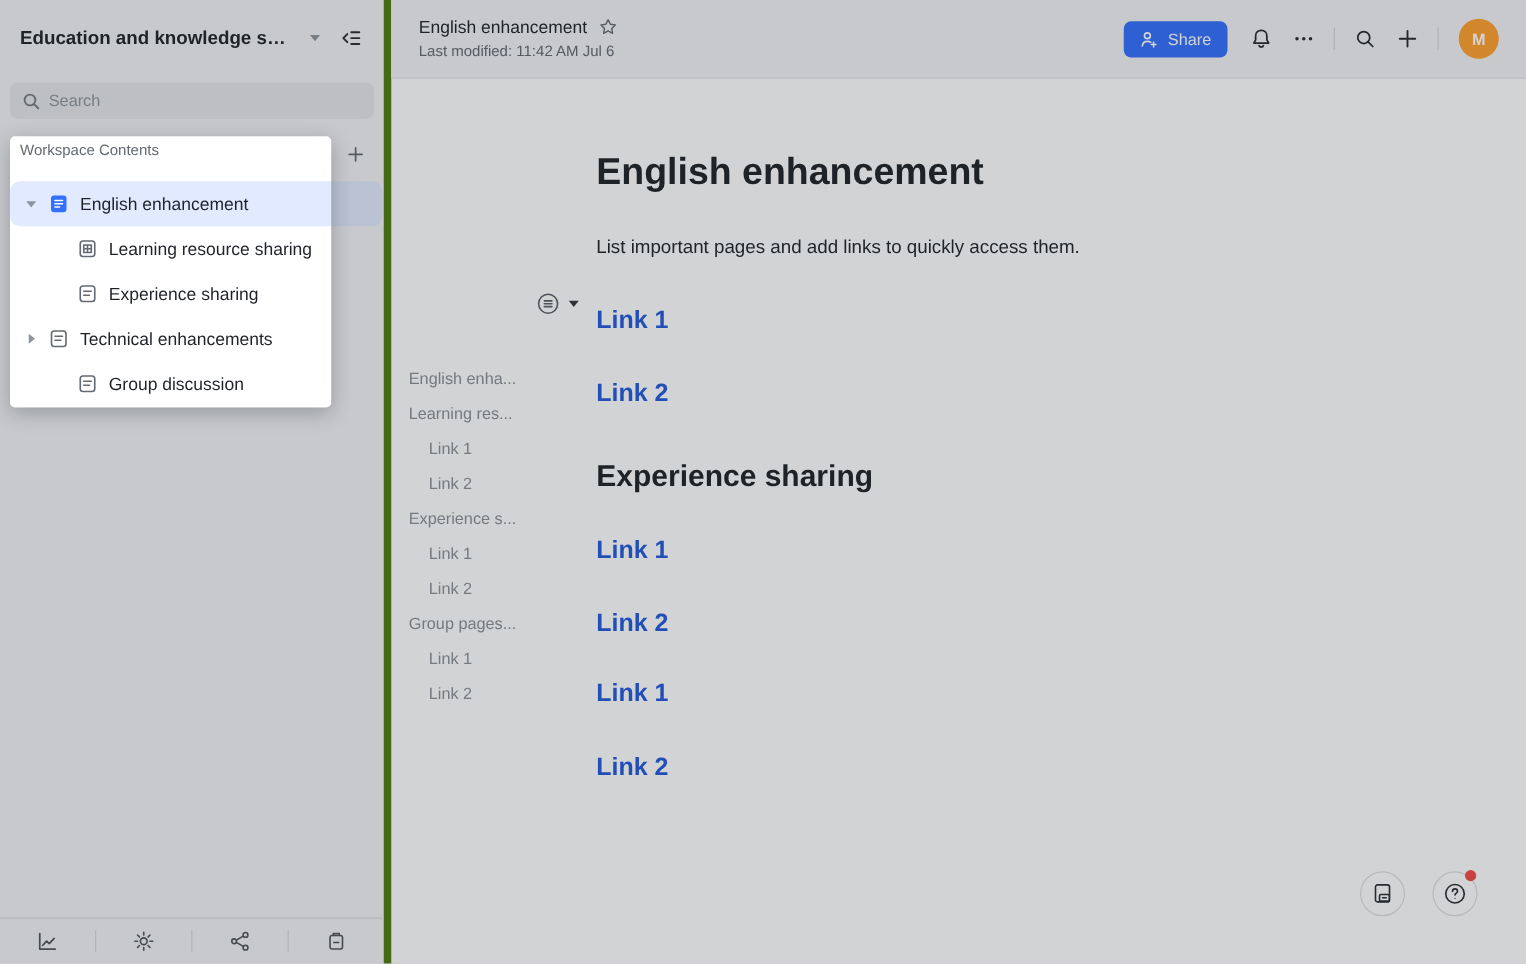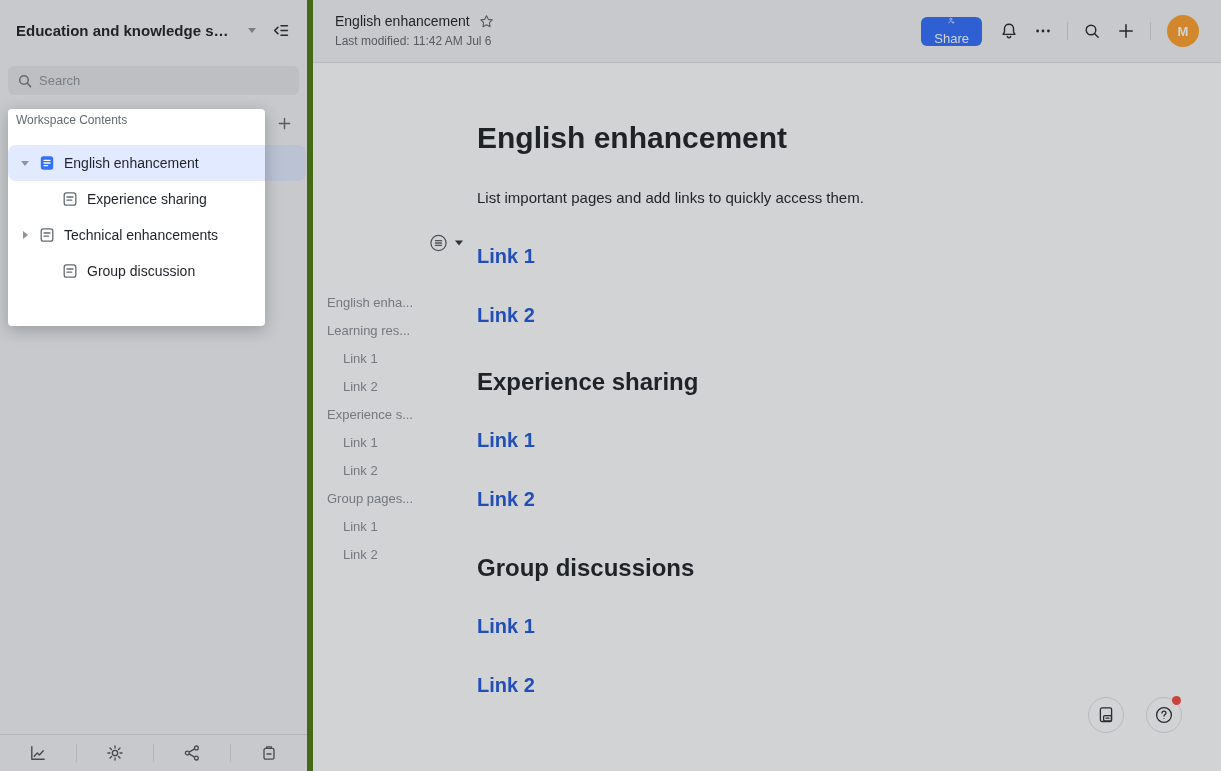--- a/index.html
+++ b/index.html
@@ -76,21 +76,21 @@
   }
   .doc-meta { position: absolute; left: 22px; top: 13px; }
   .doc-title-row { display: flex; align-items: center; gap: 9px; font-size: 14px; }
   .star { color: #646a73; display: flex; cursor: pointer; }
   .modified { margin-top: 5px; font-size: 12px; color: #646a73; }
 
   .topbar-right { position: absolute; right: 0; top: 0; height: 100%; display: flex; align-items: center; padding-right: 22px; }
   .share-btn {
     height: 29px; padding: 0 13px; background: #3370ff; border: none; border-radius: 6px;
     color: #fff; font-size: 13px; display: flex; align-items: center; gap: 7px;
-    cursor: pointer; font-family: "Liberation Sans", sans-serif; margin-right: 10px; flex-direction: column;
+    cursor: pointer; font-family: "Liberation Sans", sans-serif; margin-right: 10px;
   }
   .icon-btn { width: 34px; height: 34px; display: flex; align-items: center; justify-content: center; color: #262a30; cursor: pointer; }
   .vsep { width: 1px; height: 18px; background: #d5d7da; margin: 0 7px; }
   .avatar {
     width: 32px; height: 32px; border-radius: 50%; background: #ffa02e; color: #fff;
     font-size: 13px; font-weight: bold; display: flex; align-items: center; justify-content: center;
     margin-left: 9px; cursor: pointer;
   }
 
   
@@ -174,20 +174,30 @@
           </span>
         <span class="tree-icon">
           <svg width="16" height="16" viewBox="0 0 16 16">
               <rect x="1.8" y="1.3" width="12.4" height="13.4" rx="2.6" fill="#3370ff"></rect>
               <path d="M5 5.4h6M5 8h6M5 10.6h3.6" stroke="#fff" stroke-width="1.3" stroke-linecap="round" fill="none"></path>
             </svg>
         </span>
         <span class="tree-label">English enhancement</span>
       </div>
 
+      <div class="tree-row level1">
+        <span class="tree-icon">
+          <svg width="16" height="16" viewBox="0 0 16 16" fill="none" stroke="#646a73" stroke-width="1.3" stroke-linejoin="round">
+              <rect x="2.2" y="1.8" width="11.6" height="12.4" rx="2.2"></rect>
+              <rect x="5" y="5" width="6" height="6"></rect>
+              <path d="M8 5v6M5 8h6"></path>
+            </svg>
+        </span>
+        <span class="tree-label">Learning resource sharing</span>
+      </div>
 
       <div class="tree-row level1">
         <span class="tree-icon">
           <svg width="16" height="16" viewBox="0 0 16 16" fill="none" stroke="#646a73" stroke-width="1.3" stroke-linecap="round">
               <rect x="2.2" y="1.8" width="11.6" height="12.4" rx="2.2"></rect>
               <path d="M5 6h6M5 9.2h4.6"></path>
             </svg>
         </span>
         <span class="tree-label">Experience sharing</span>
       </div>
@@ -334,21 +344,20 @@
           <span class="tri-down"></span>
         </span>
       </div>
       <div class="doc-link">Link 1</div>
       <div class="doc-link second">Link 2</div>
 
       <div class="sec-heading mt38">Experience sharing</div>
       <div class="doc-link">Link 1</div>
       <div class="doc-link second">Link 2</div>
 
-      <div class="sec-heading mt40">Group discussions</div>
       <div class="doc-link">Link 1</div>
       <div class="doc-link second">Link 2</div>
     </div>
 
   </div>
 
   <div class="fab fab-doc">
     <svg width="18" height="18" viewBox="0 0 18 18" fill="none" stroke="currentColor" stroke-width="1.3" stroke-linecap="round" stroke-linejoin="round">
         <rect x="3.4" y="1.9" width="11.2" height="13.6" rx="1.6"></rect>
         <rect x="6.6" y="9.6" width="7.8" height="5.2" rx="1.1" fill="#fff"></rect>

